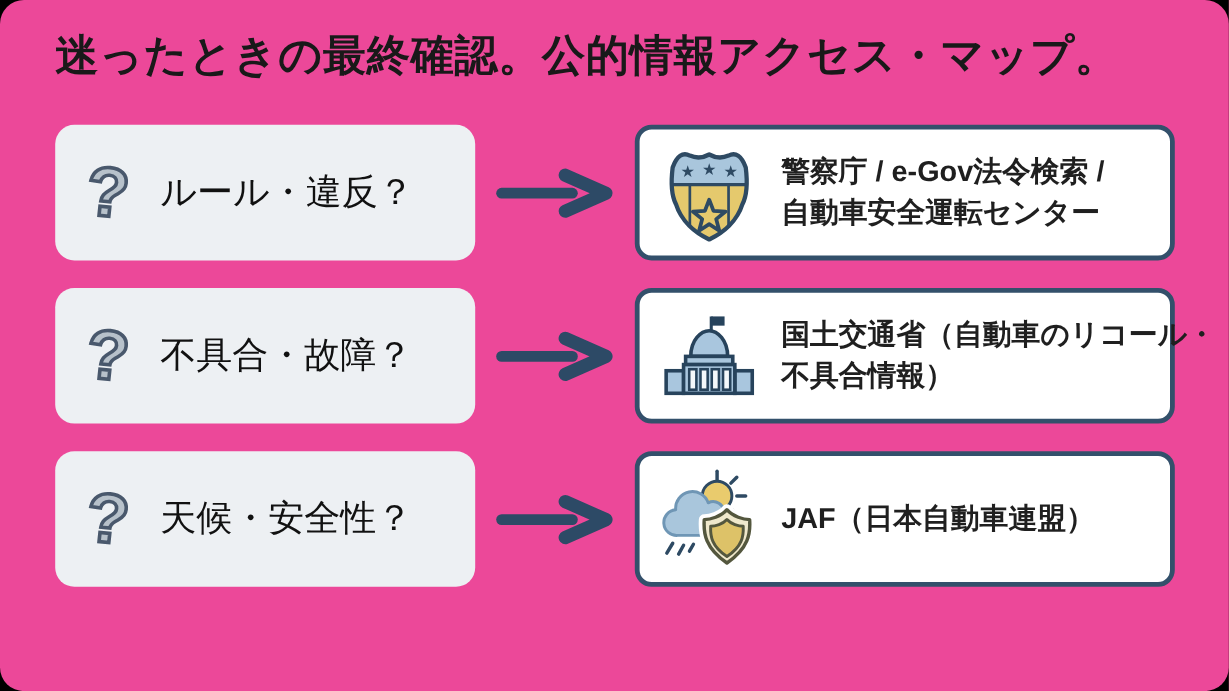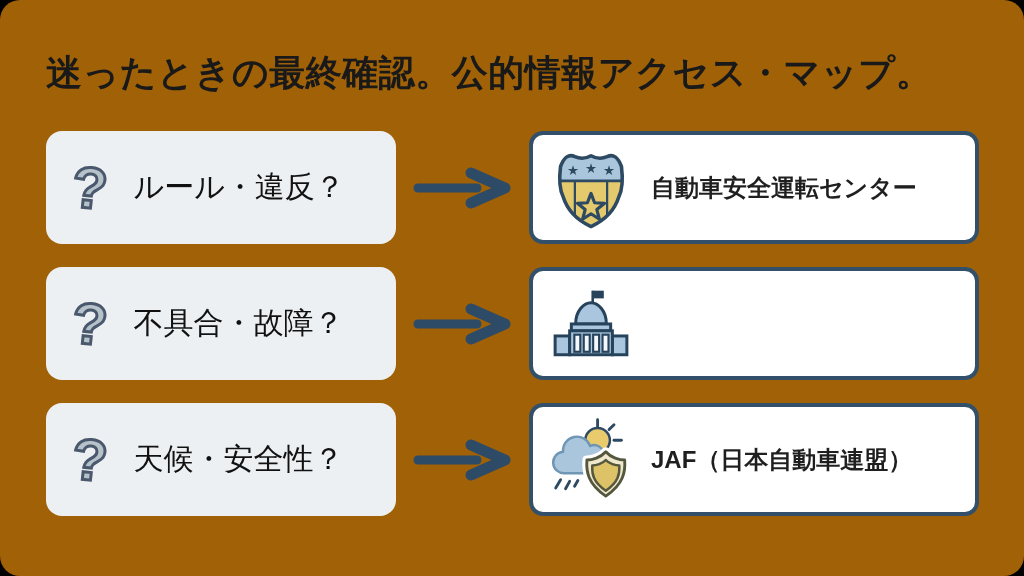--- a/index.html
+++ b/index.html
@@ -2,22 +2,22 @@
 <html><head>
 <meta charset="utf-8">
 <style>
   html,body{margin:0;padding:0;}
   body{
     width:1024px;height:576px;background:#000;
     font-family:"Liberation Sans","DejaVu Sans",sans-serif;
     overflow:hidden;
   }
   .frame{
-    position:absolute;inset:0;background:#a16207;border-radius:20px;
-    box-sizing:border-box;padding:49px 44px 0 46px;
+    position:absolute;inset:0;background:#ec4899;border-radius:20px;
+    box-sizing:border-box;padding:22px 44px 0 46px;
   }
   .title{
     font-size:36px;font-weight:800;color:#191919;letter-spacing:.5px;
     white-space:nowrap;
   }
   .rows{margin-top:33px;display:flex;flex-direction:column;gap:23px;}
   .row{display:flex;align-items:center;}
   .qbox{
     width:350px;height:113px;background:#edf0f3;border-radius:16px;
     display:flex;align-items:center;box-sizing:border-box;
@@ -75,20 +75,21 @@
             </g>
             <line x1="8" y1="40" x2="80" y2="40" stroke="#2e4a63" stroke-width="3"></line>
             <path d="M10,24 Q16,8 26,13 Q35,17 44,12 Q53,17 62,13 Q72,8 78,24 C80,40 79,50 75,58 C70,74 57,85 44,91 C31,85 18,74 13,58 C9,50 8,40 10,24 Z" fill="none" stroke="#2e4a63" stroke-width="4" stroke-linejoin="round"></path>
             <text x="24" y="33" font-size="15" text-anchor="middle" fill="#2e4a63">★</text>
             <text x="44" y="31" font-size="15" text-anchor="middle" fill="#2e4a63">★</text>
             <text x="64" y="33" font-size="15" text-anchor="middle" fill="#2e4a63">★</text>
             <path d="M44,54 L48,64.5 L59.2,65.1 L50.5,72.1 L53.4,82.9 L44,76.8 L34.6,82.9 L37.5,72.1 L28.8,65.1 L40,64.5 Z" fill="#e5c96d" stroke="#2e4a63" stroke-width="3.5" stroke-linejoin="round"></path>
           </svg>
         </span>
         <span class="abox-text">
+          <div>警察庁 / e-Gov法令検索 /</div>
           <div>自動車安全運転センター</div>
         </span>
       </div>
     </div>
 
     <div class="row">
       <div class="qbox">
         <span class="qmark">?</span>
         <span class="qlabel">不具合・故障？</span>
       </div>
@@ -106,20 +107,24 @@
             <path d="M30,42 C30,26 40,17 48,17 C56,17 66,26 66,42 Z" fill="#a9c6de" stroke="#27435c" stroke-width="3.5" stroke-linejoin="round"></path>
             <rect x="25" y="42" width="46" height="8" fill="#a9c6de" stroke="#27435c" stroke-width="3.5"></rect>
             <rect x="6" y="56" width="17" height="22" fill="#a9c6de" stroke="#27435c" stroke-width="3.5"></rect>
             <rect x="73" y="56" width="17" height="22" fill="#a9c6de" stroke="#27435c" stroke-width="3.5"></rect>
             <rect x="23" y="50" width="50" height="28" fill="#a9c6de" stroke="#27435c" stroke-width="3.5"></rect>
             <rect x="28.5" y="54.5" width="7" height="20" fill="#f4f8fb" stroke="#27435c" stroke-width="2.5"></rect>
             <rect x="39.5" y="54.5" width="7" height="20" fill="#f4f8fb" stroke="#27435c" stroke-width="2.5"></rect>
             <rect x="50.5" y="54.5" width="7" height="20" fill="#f4f8fb" stroke="#27435c" stroke-width="2.5"></rect>
             <rect x="61.5" y="54.5" width="7" height="20" fill="#f4f8fb" stroke="#27435c" stroke-width="2.5"></rect>
           </svg>
+        </span>
+        <span class="abox-text">
+          <div>国土交通省（自動車のリコール・</div>
+          <div>不具合情報）</div>
         </span>
       </div>
     </div>
 
     <div class="row">
       <div class="qbox">
         <span class="qmark">?</span>
         <span class="qlabel">天候・安全性？</span>
       </div>
       <div class="arrow-wrap">

